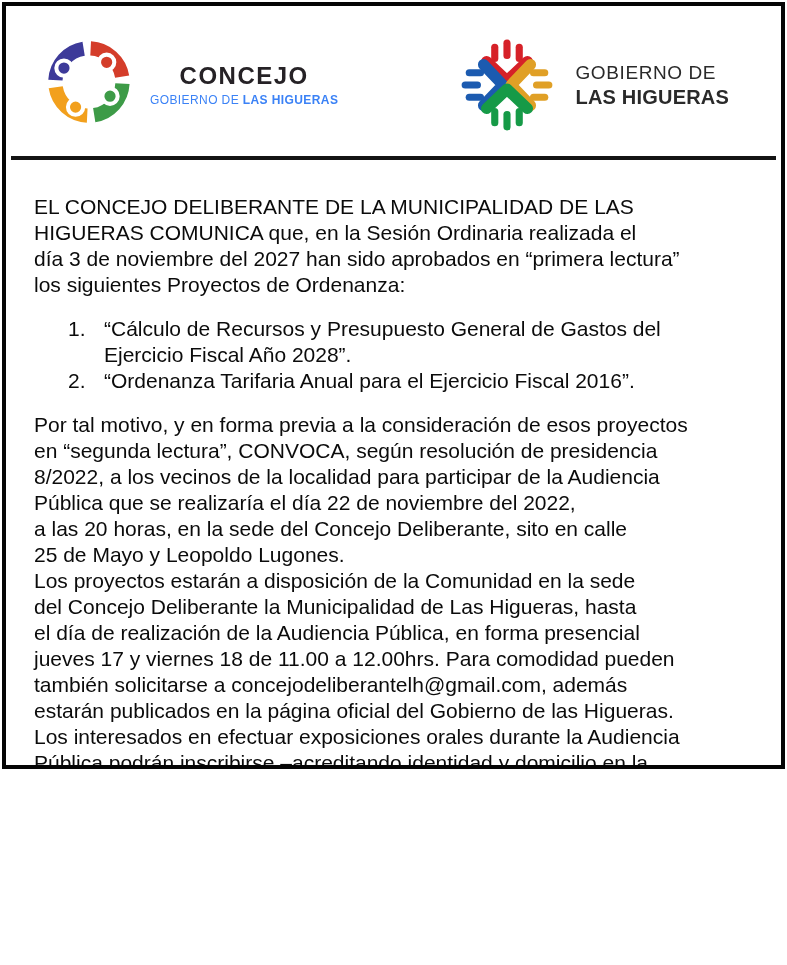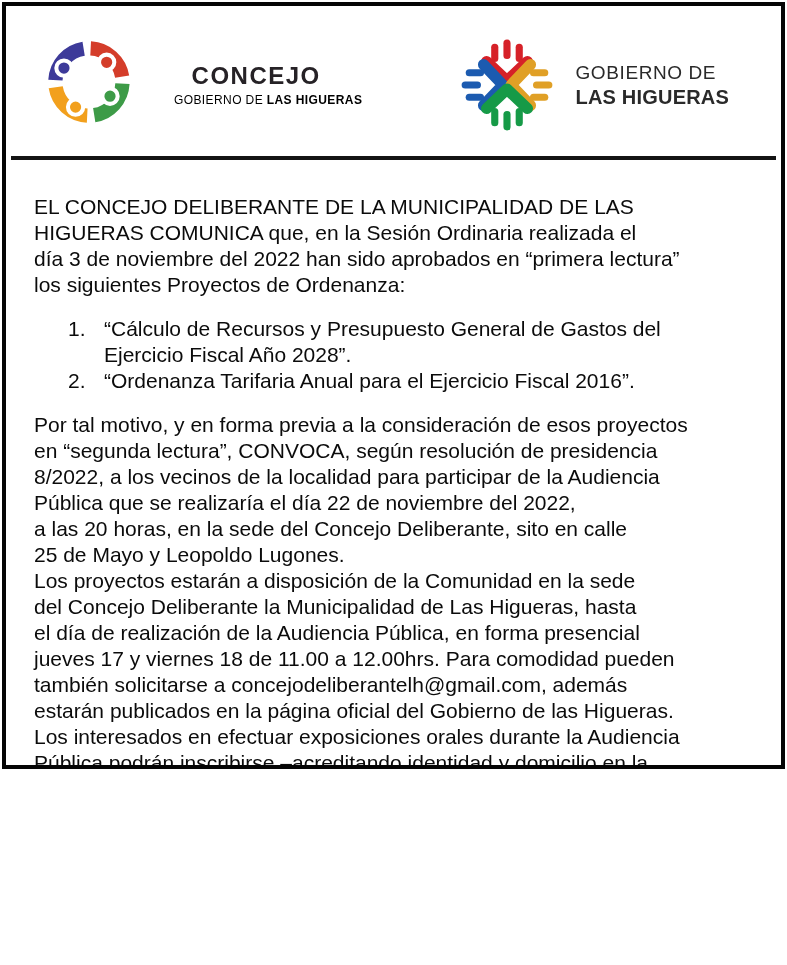--- a/index.html
+++ b/index.html
@@ -7,21 +7,21 @@
         font-family:"Liberation Sans",sans-serif;background:#ffffff;}
   .inner{box-sizing:border-box;width:100%;height:100%;border:4px solid #050505;
          background:#ffffff;overflow:hidden;}
   
   .header{display:flex;align-items:center;justify-content:space-between;
           height:142px;padding:8px 52px 0 36px;}
   .logo-left{display:flex;align-items:center;}
   .logo-left-text{margin-left:6px;text-align:center;color:#262226;}
   .logo-title{font-weight:800;font-size:24px;line-height:26px;letter-spacing:1.5px;}
   .logo-title2{font-weight:800;font-size:24px;line-height:26px;letter-spacing:0.5px;}
-  .logo-sub{margin-top:4px;font-size:12px;letter-spacing:0.4px;color:#000000;margin-left:24px;}
+  .logo-sub{margin-top:4px;font-size:12px;letter-spacing:0.4px;color:#3b82f6;}
   .logo-sub b{font-weight:800;}
   .logo-right{display:flex;align-items:center;}
   .logo-right-text{margin-left:16px;color:#2a2a2a;}
   .gr-line1{font-size:19px;font-weight:400;letter-spacing:0.6px;line-height:24px;}
   .gr-line2{font-size:20px;font-weight:800;letter-spacing:0.2px;line-height:24px;}
   
   .rule{height:4px;background:#141414;margin:0 5px;}
   
   .doc{padding:34px 22px 0 28px;font-size:21px;line-height:26px;color:#0b0b0b;}
   .para{margin:0;white-space:pre-line;}
@@ -91,21 +91,21 @@
           <div class="gr-line2">LAS HIGUERAS</div>
         </div>
       </div>
     </div>
 
     <div class="rule"></div>
 
     <div class="doc">
       <p class="para">EL CONCEJO DELIBERANTE DE LA MUNICIPALIDAD DE LAS
 HIGUERAS COMUNICA que, en la Sesión Ordinaria realizada el
-día 3 de noviembre del 2022 han sido aprobados en “primera lectura”
+día 3 de noviembre del 2027 han sido aprobados en “primera lectura”
 los siguientes Proyectos de Ordenanza:</p>
 
       <ol class="ordinances">
         <li>“Cálculo de Recursos y Presupuesto General de Gastos del
 Ejercicio Fiscal Año 2028”.</li>
         <li>“Ordenanza Tarifaria Anual para el Ejercicio Fiscal 2016”.</li>
       </ol>
 
       <p class="para body-para">Por tal motivo, y en forma previa a la consideración de esos proyectos
 en “segunda lectura”, CONVOCA, según resolución de presidencia

